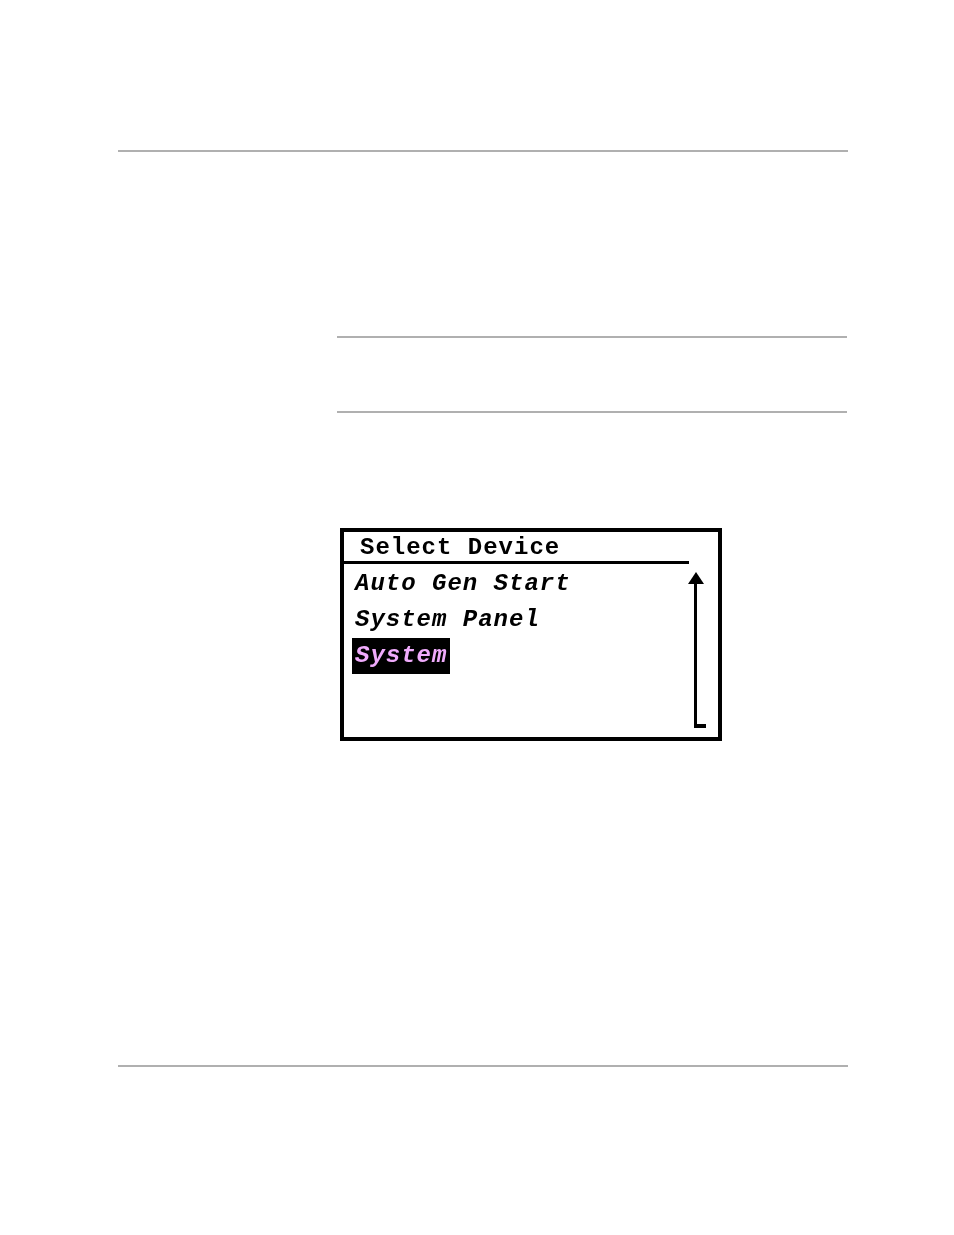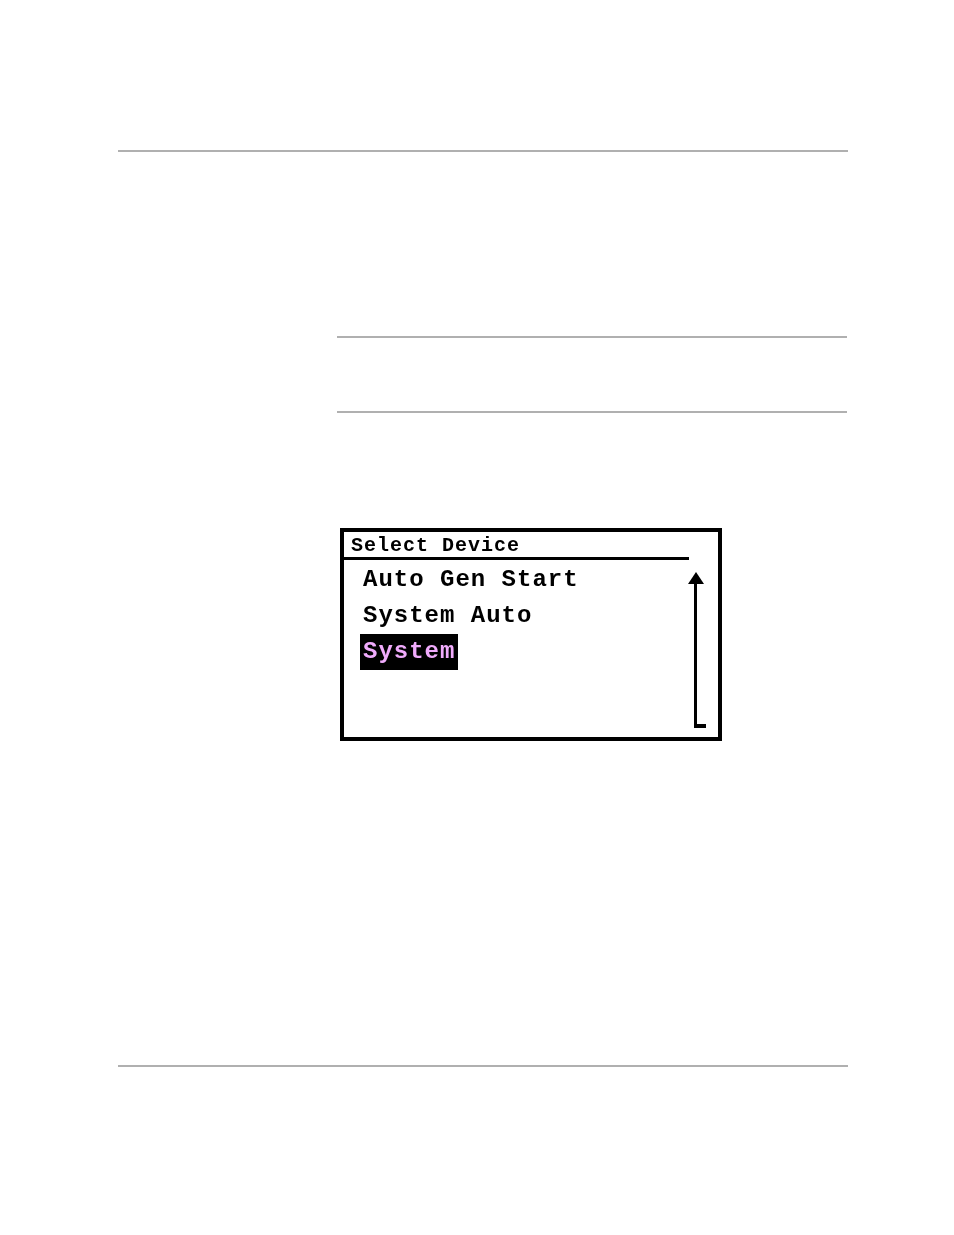--- a/index.html
+++ b/index.html
@@ -36,35 +36,36 @@
     width: 382px;
     height: 213px;
     border: 4px solid #000;
     box-sizing: border-box;
     font-family: "Courier New", Courier, monospace;
     font-weight: bold;
     color: #000;
     background: #fff;
   }
   .lcd-title {
-    font-size: 20px;
-    padding-left: 7px;
+    font-size: 24px;
+    padding-left: 16px;
     padding-top: 2px;
     letter-spacing: 1px;
     width: 331px;
   }
   .lcd-title-rule {
     width: 345px;
     height: 0;
     border-top: 3px solid #000;
   }
   .lcd-items {
-    padding-left: 16px;
+    padding-left: 8px;
     padding-top: 2px;
     position: relative;
+    font-style: italic;
   }
   .lcd-item {
     font-size: 24px;
     line-height: 36px;
     letter-spacing: 1px;
     height: 36px;
   }
   .lcd-item .txt {
     display: inline-block;
     padding: 0 3px;
@@ -116,21 +117,21 @@
 
 <div class="lcd">
   <div class="lcd-title">Select Device</div>
   <div class="lcd-title-rule"></div>
 
   <div class="lcd-items">
     <div class="lcd-item">
       <span class="txt">Auto Gen Start</span>
     </div>
     <div class="lcd-item">
-      <span class="txt">System Auto</span>
+      <span class="txt">System Panel</span>
     </div>
     <div class="lcd-item selected">
       <span class="txt">System</span>
     </div>
   </div>
 
   <div class="scroll-area">
     <div class="scroll-line"></div>
     <div class="arrow-up"></div>
     <div class="tick bot"></div>

